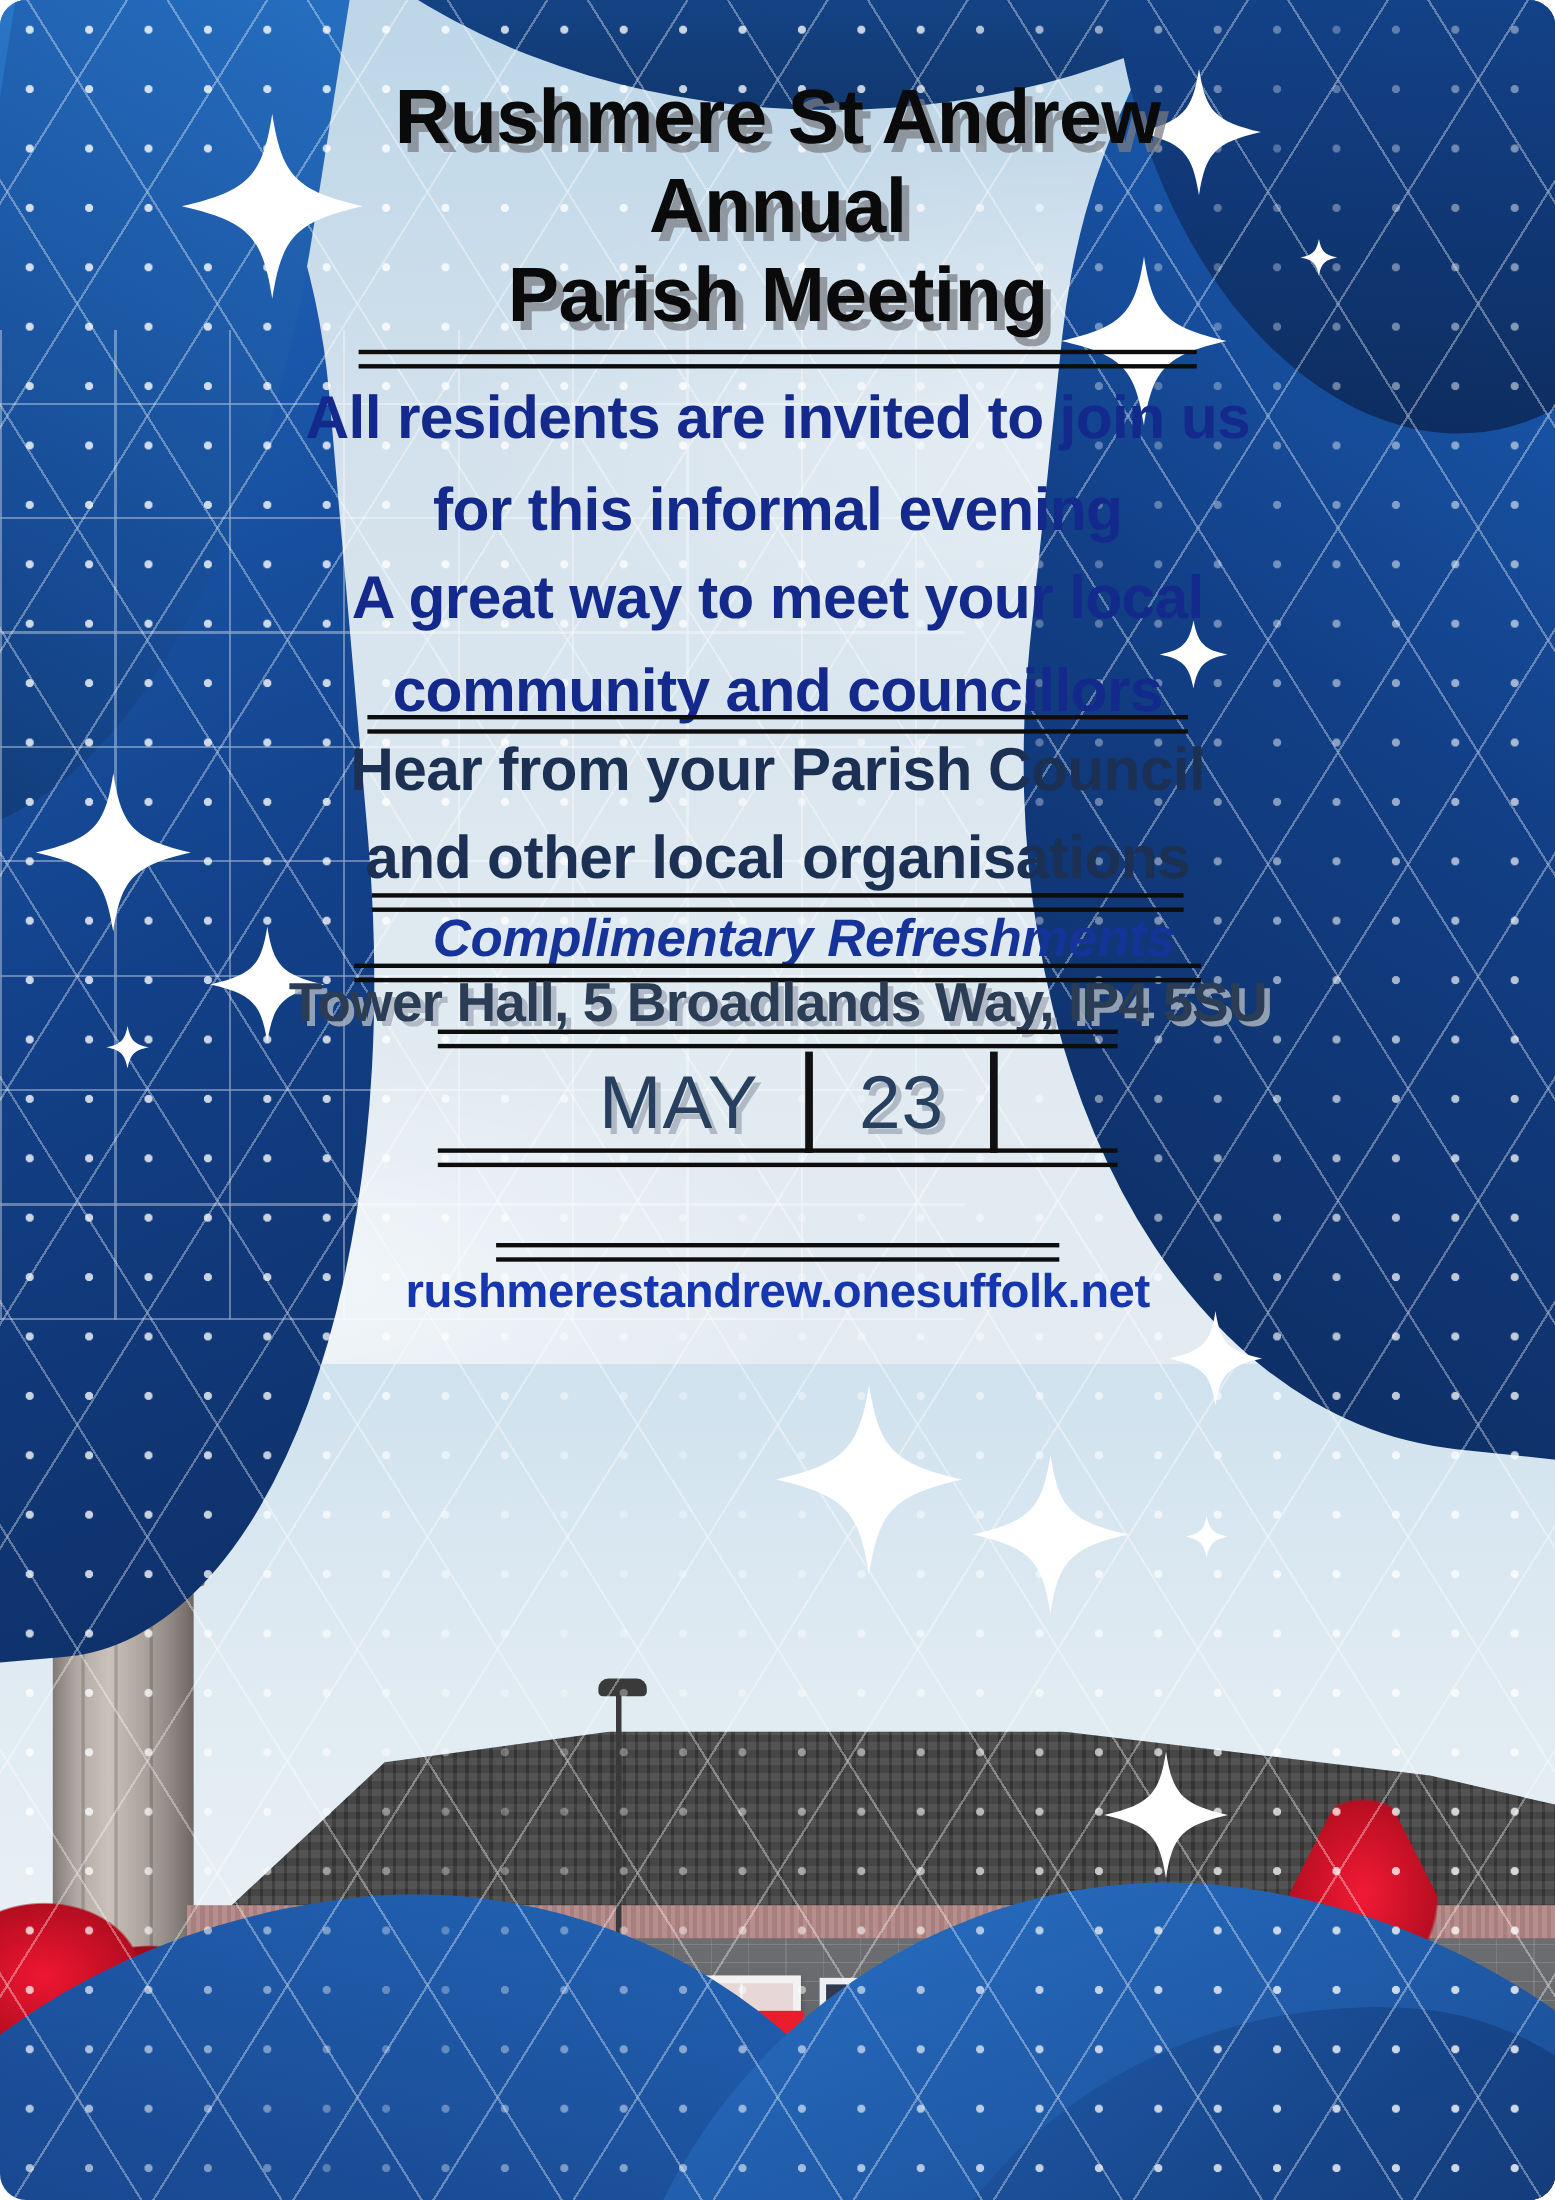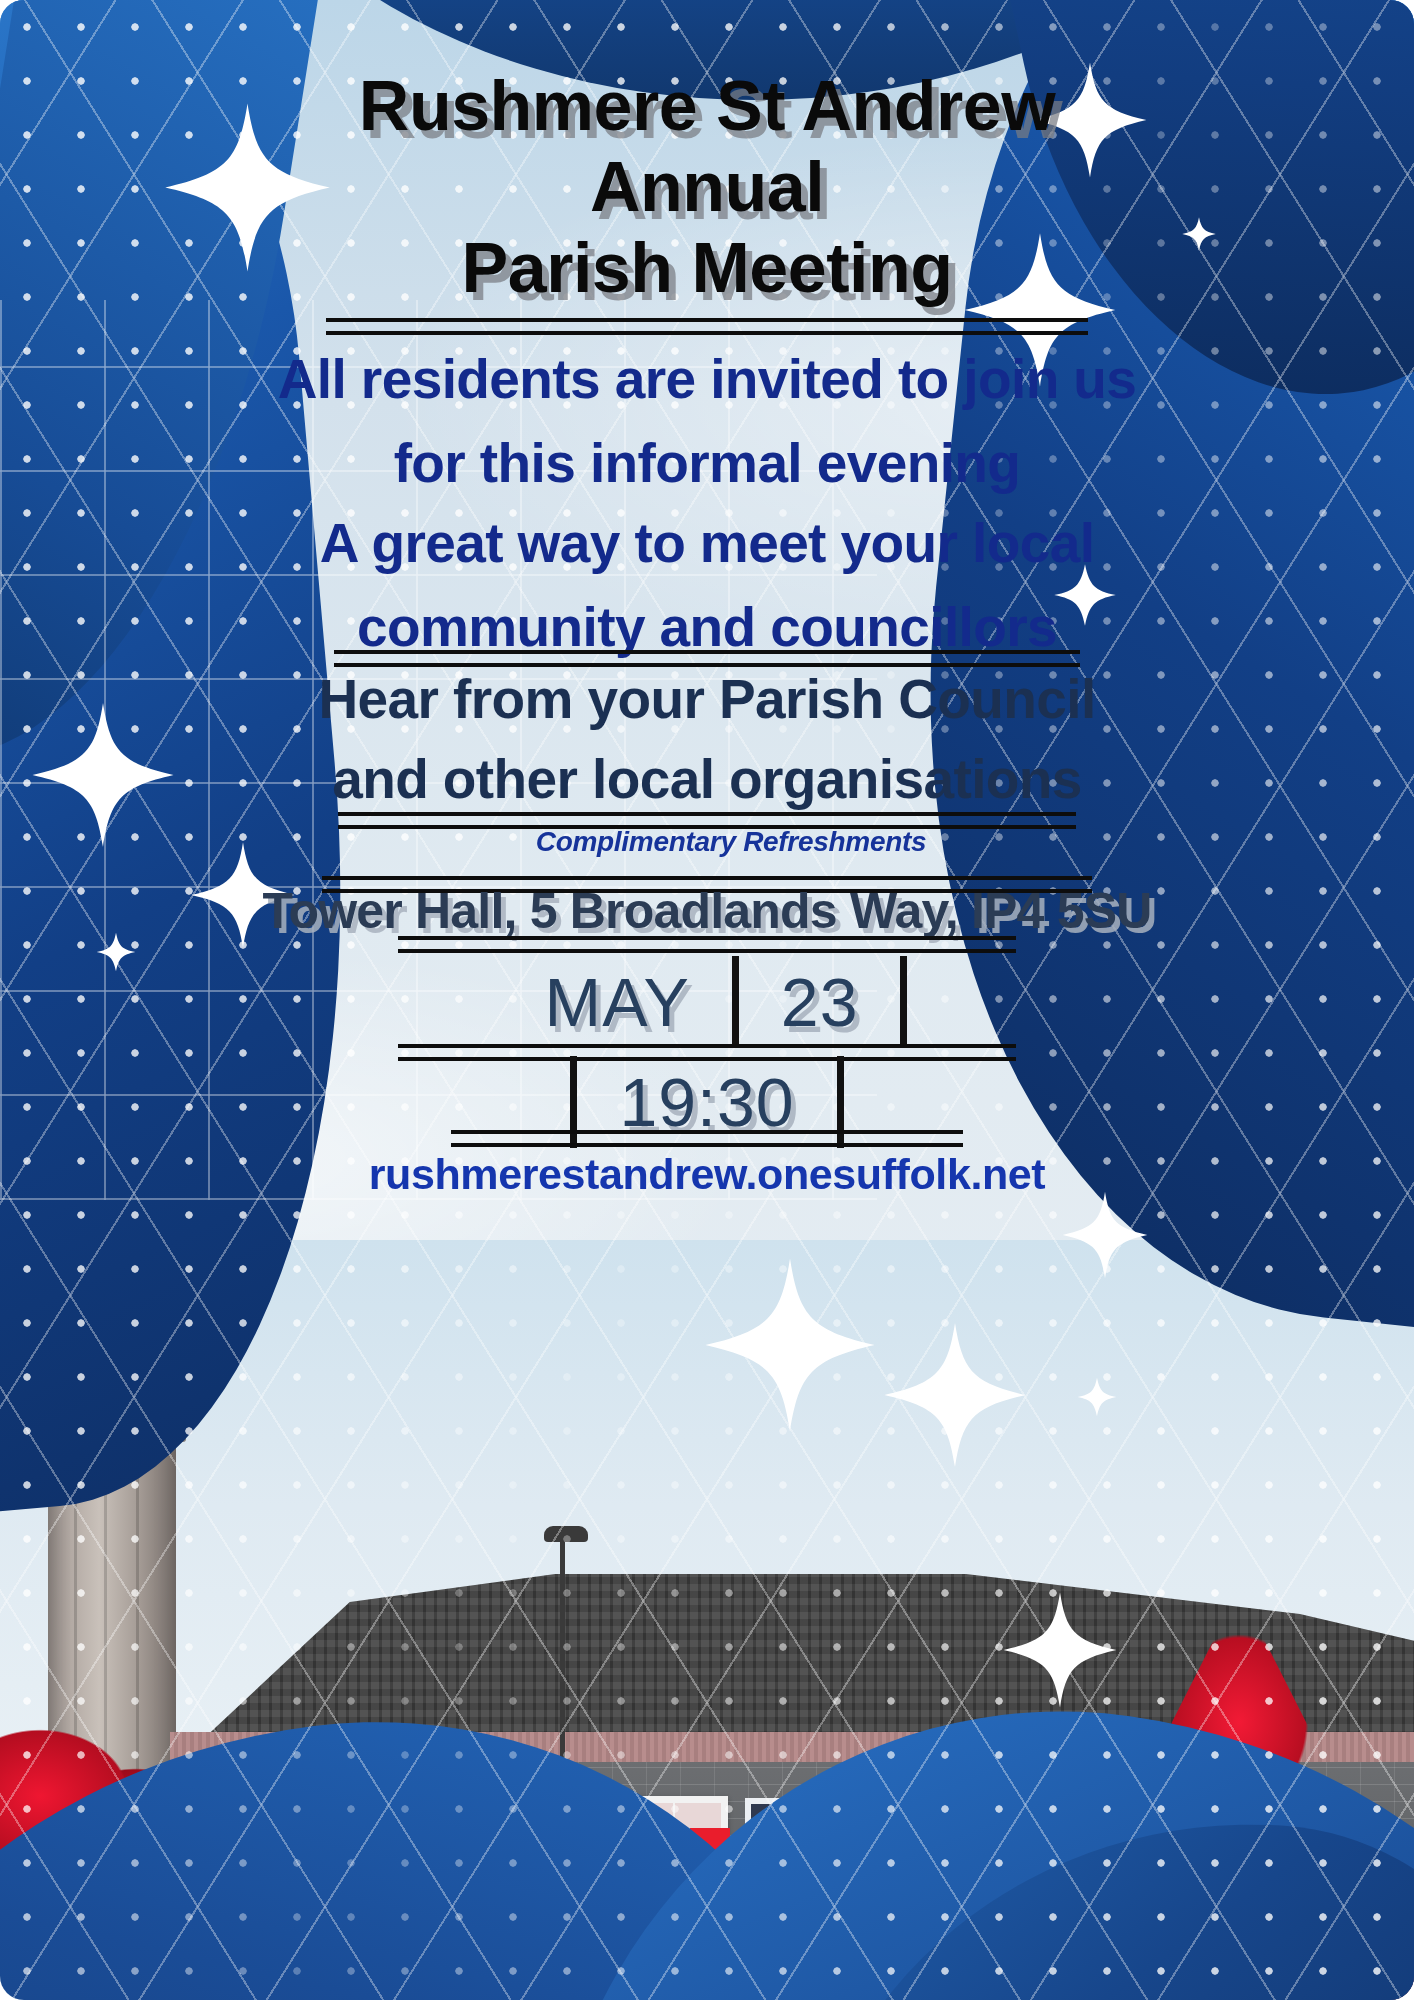--- a/index.html
+++ b/index.html
@@ -226,21 +226,21 @@
     color:#132a8c;font-weight:bold;font-size:55px;line-height:1.14;
     padding:0 42px;letter-spacing:-.6px;
   }
   .line-navy{
     position:absolute;left:0;right:0;text-align:center;
     color:#1b3052;font-weight:bold;font-size:55px;line-height:1.14;
     padding:0 42px;letter-spacing:-.6px;
   }
   .refresh{
     position:absolute;left:0;right:0;text-align:center;
-    color:#16339a;font-weight:bold;font-style:italic;font-size:28px;letter-spacing:-.3px;margin-left:48px;
+    color:#16339a;font-weight:bold;font-style:italic;font-size:48px;letter-spacing:-.3px;margin-left:48px;
   }
   .venue{
     position:absolute;left:0;right:0;text-align:center;
     color:#2b3c55;font-weight:bold;font-size:50px;letter-spacing:-.8px;
     text-shadow:5px 5px 0 rgba(168,178,190,.85);
   }
 
   .daterow{
     position:absolute;left:0;right:0;display:flex;justify-content:center;align-items:center;
     gap:26px;
@@ -426,24 +426,19 @@
 
     <div class="daterow" style="top:956px">
       <div class="datecell">MAY</div>
       <div class="vbar"></div>
       <div class="datecell">23</div>
       <div class="vbar"></div>
     </div>
 
     <div class="rule" style="top:1044px;width:618px"></div>
 
-    <div class="timerow" style="top:1056px">
-      <div class="vbar"></div>
-      <div class="datecell">19:30</div>
-      <div class="vbar"></div>
-    </div>
 
     <div class="rule" style="top:1130px;width:512px"></div>
 
     <div class="url" style="top:1150px">rushmerestandrew.onesuffolk.net</div>
 
   </div>
 </div>
 
 </body></html>

